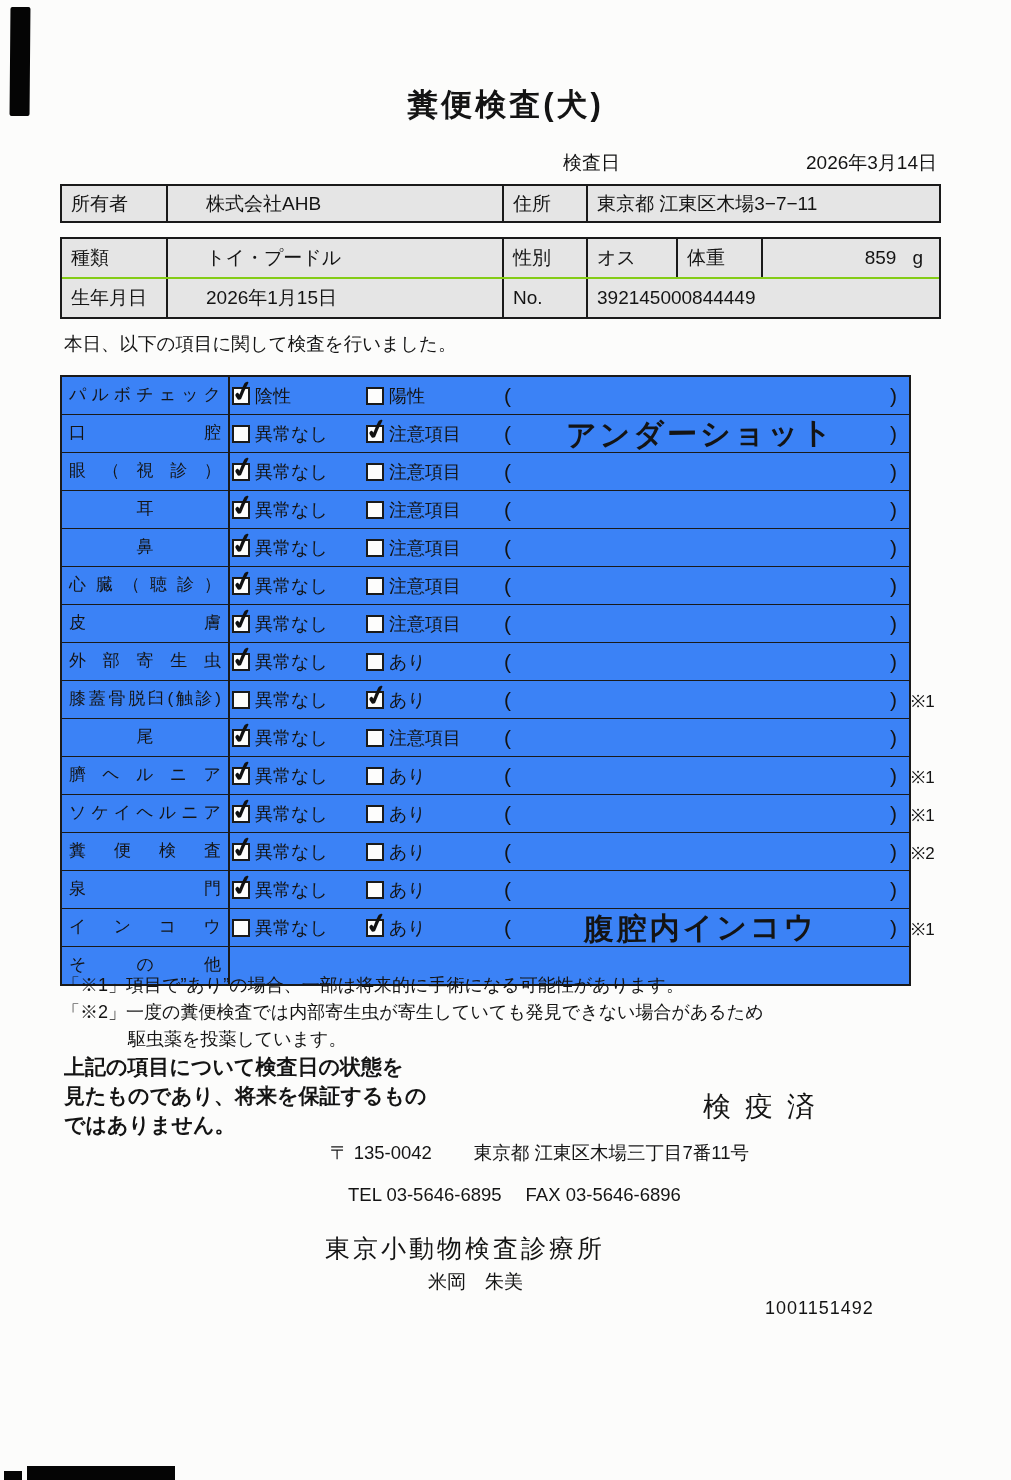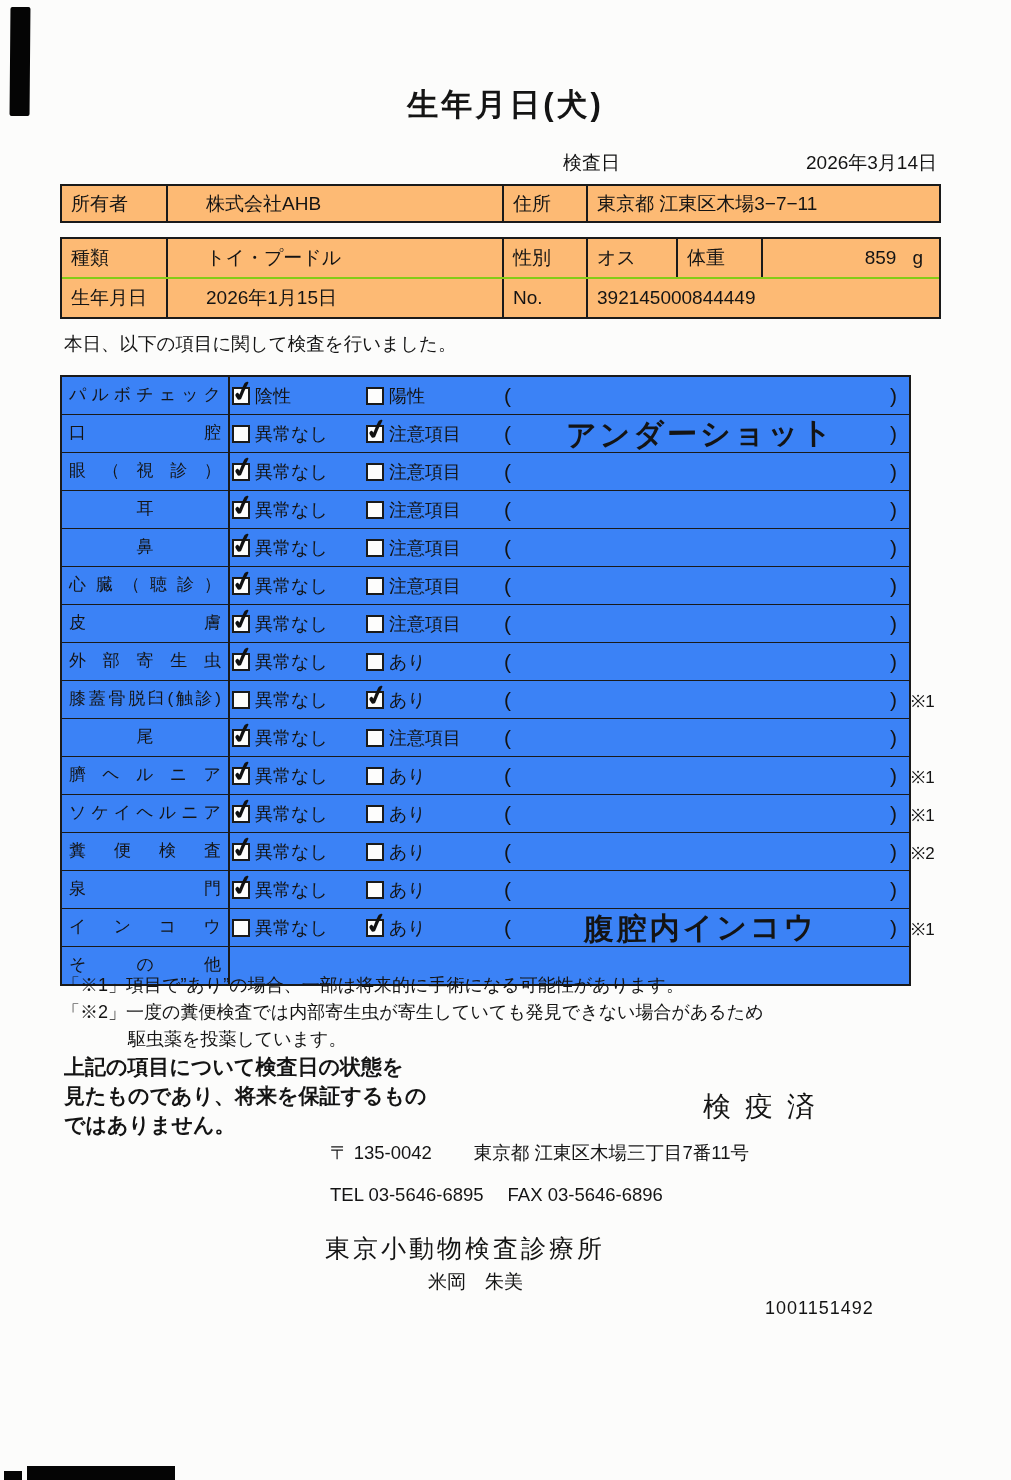--- a/index.html
+++ b/index.html
@@ -13,21 +13,21 @@
   .art-tl { left:10px; top:7px; width:20px; height:109px; border-radius:2px; transform:rotate(.5deg); }
   .art-bb { left:27px; top:1466px; width:148px; height:14px; }
   .art-bc { left:4px; top:1471px; width:18px; height:9px; }
 
   .title { position:absolute; top:84px; left:0; right:0; margin:0; text-align:center;
     font-size:31px; font-weight:bold; letter-spacing:3px; }
 
   .date-row { position:absolute; top:150px; left:563px; width:374px;
     display:flex; justify-content:space-between; font-size:19px; }
 
-  .tbl { position:absolute; left:60px; width:881px; border:2px solid #1a1a1a; box-sizing:border-box; background:#fdba74; }
+  .tbl { position:absolute; left:60px; width:881px; border:2px solid #1a1a1a; box-sizing:border-box; background:#e5e5e5; }
   .owner-tbl { top:184px; height:39px; display:flex; }
   .pet-tbl { top:237px; display:flex; flex-direction:column; }
   .trow { display:flex; height:38px; }
   .trow + .trow { border-top:2px solid #84cc16; }
   .cell { box-sizing:border-box; display:flex; align-items:center; padding:0 9px;
     font-size:19px; border-left:2px solid #1a1a1a; overflow:hidden; white-space:nowrap; }
   .cell.first { border-left:none; }
   .cell.lab { justify-content:flex-start; }
   .w104 { width:104px; flex:none; }
   .w336 { width:336px; flex:none;padding-left:38px; }
@@ -63,35 +63,35 @@
 
   .footnotes { position:absolute; top:972px; left:62px; font-size:18px; line-height:27px; }
   .fn-indent { padding-left:66px; }
 
   .disclaimer { position:absolute; top:1052px; left:64px; font-size:21px; font-weight:bold;
     line-height:29px; white-space:pre-line; }
 
   .stamp { position:absolute; top:1088px; left:703px; font-size:28px; letter-spacing:14px; }
 
   .footer-address { position:absolute; top:1140px; left:330px; display:flex; gap:42px; font-size:18.5px; }
-  .footer-tel { position:absolute; top:1184px; left:330px; display:flex; gap:24px; font-size:18.5px; }
+  .footer-tel { position:absolute; top:1184px; left:348px; display:flex; gap:24px; font-size:18.5px; }
   .clinic { position:absolute; top:1232px; left:325px; font-size:25px; letter-spacing:3px; }
   .examiner { position:absolute; top:1269px; left:428px; font-size:19px; }
   .serial { position:absolute; top:1298px; left:765px; font-size:18px; letter-spacing:1px; }
 </style>
 </head>
 <body>
 
 <div class="page">
 
   <div class="art art-tl"></div>
   <div class="art art-bb"></div>
   <div class="art art-bc"></div>
 
-  <h1 class="title">生年月日(犬)</h1>
+  <h1 class="title">糞便検査(犬)</h1>
 
   <div class="date-row">
     <span>検査日</span>
     <span>2026年3月14日</span>
   </div>
 
   <div class="tbl owner-tbl">
     <div class="cell lab first w104">所有者</div>
     <div class="cell w336">株式会社AHB</div>
     <div class="cell lab w84">住所</div>

